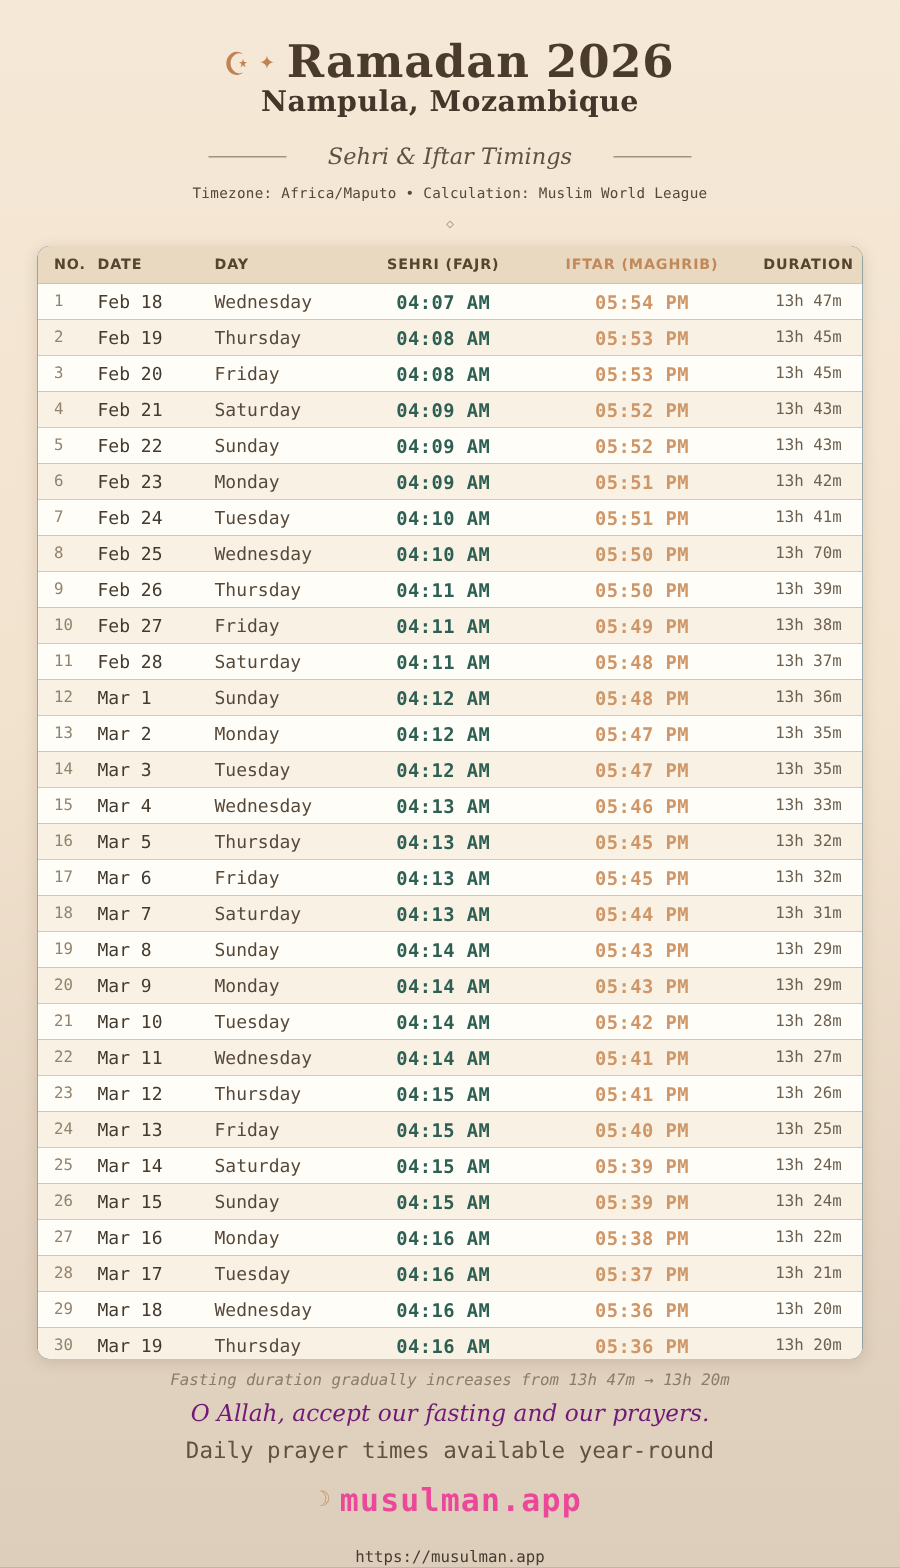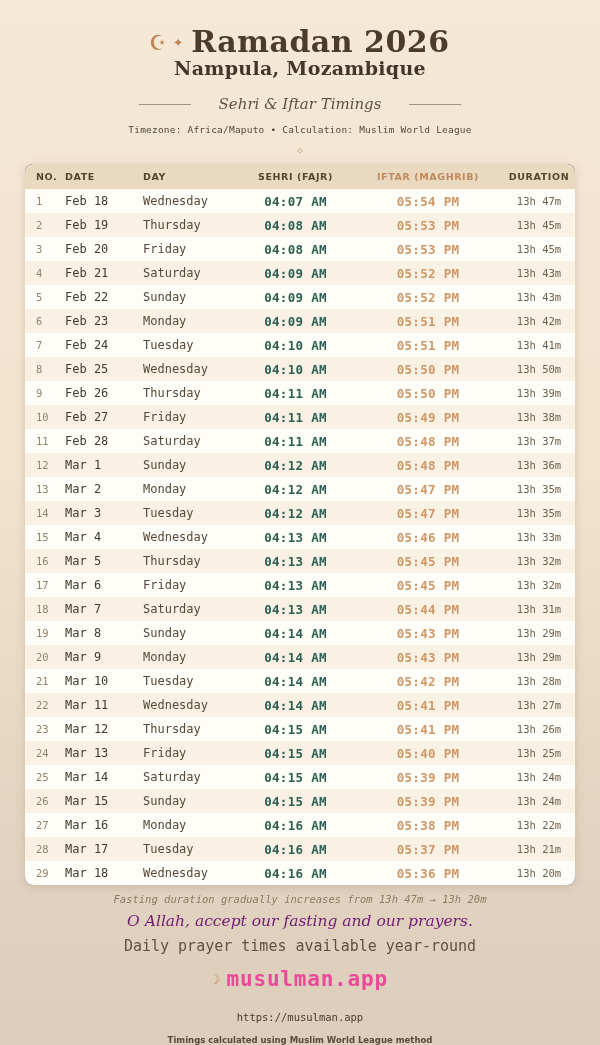--- a/index.html
+++ b/index.html
@@ -159,21 +159,21 @@
       <span class="c-iftar">05:51 PM</span>
       <span class="c-duration">13h 41m</span>
     </div>
 
     <div class="trow alt">
       <span class="c-no">8</span>
       <span class="c-date">Feb 25</span>
       <span class="c-day">Wednesday</span>
       <span class="c-sehri">04:10 AM</span>
       <span class="c-iftar">05:50 PM</span>
-      <span class="c-duration">13h 50m</span>
+      <span class="c-duration">13h 70m</span>
     </div>
 
     <div class="trow">
       <span class="c-no">9</span>
       <span class="c-date">Feb 26</span>
       <span class="c-day">Thursday</span>
       <span class="c-sehri">04:11 AM</span>
       <span class="c-iftar">05:50 PM</span>
       <span class="c-duration">13h 39m</span>
     </div>
@@ -373,16 +373,15 @@
     <div class="duration-note">Fasting duration gradually increases from 13h 47m → 13h 20m</div>
     <div class="dua">O Allah, accept our fasting and our prayers.</div>
     <div class="availability">Daily prayer times available year-round</div>
     <div class="brand-line">
       <span class="brand-crescent">☾</span>
       <span class="brand-name">musulman.app</span>
     </div>
     <div>
       <a href="#" class="brand-url">https://musulman.app</a>
     </div>
-    <div class="method-note">Timings calculated using Muslim World League method</div>
   </div>
 
 </div>
 
 </body></html>

